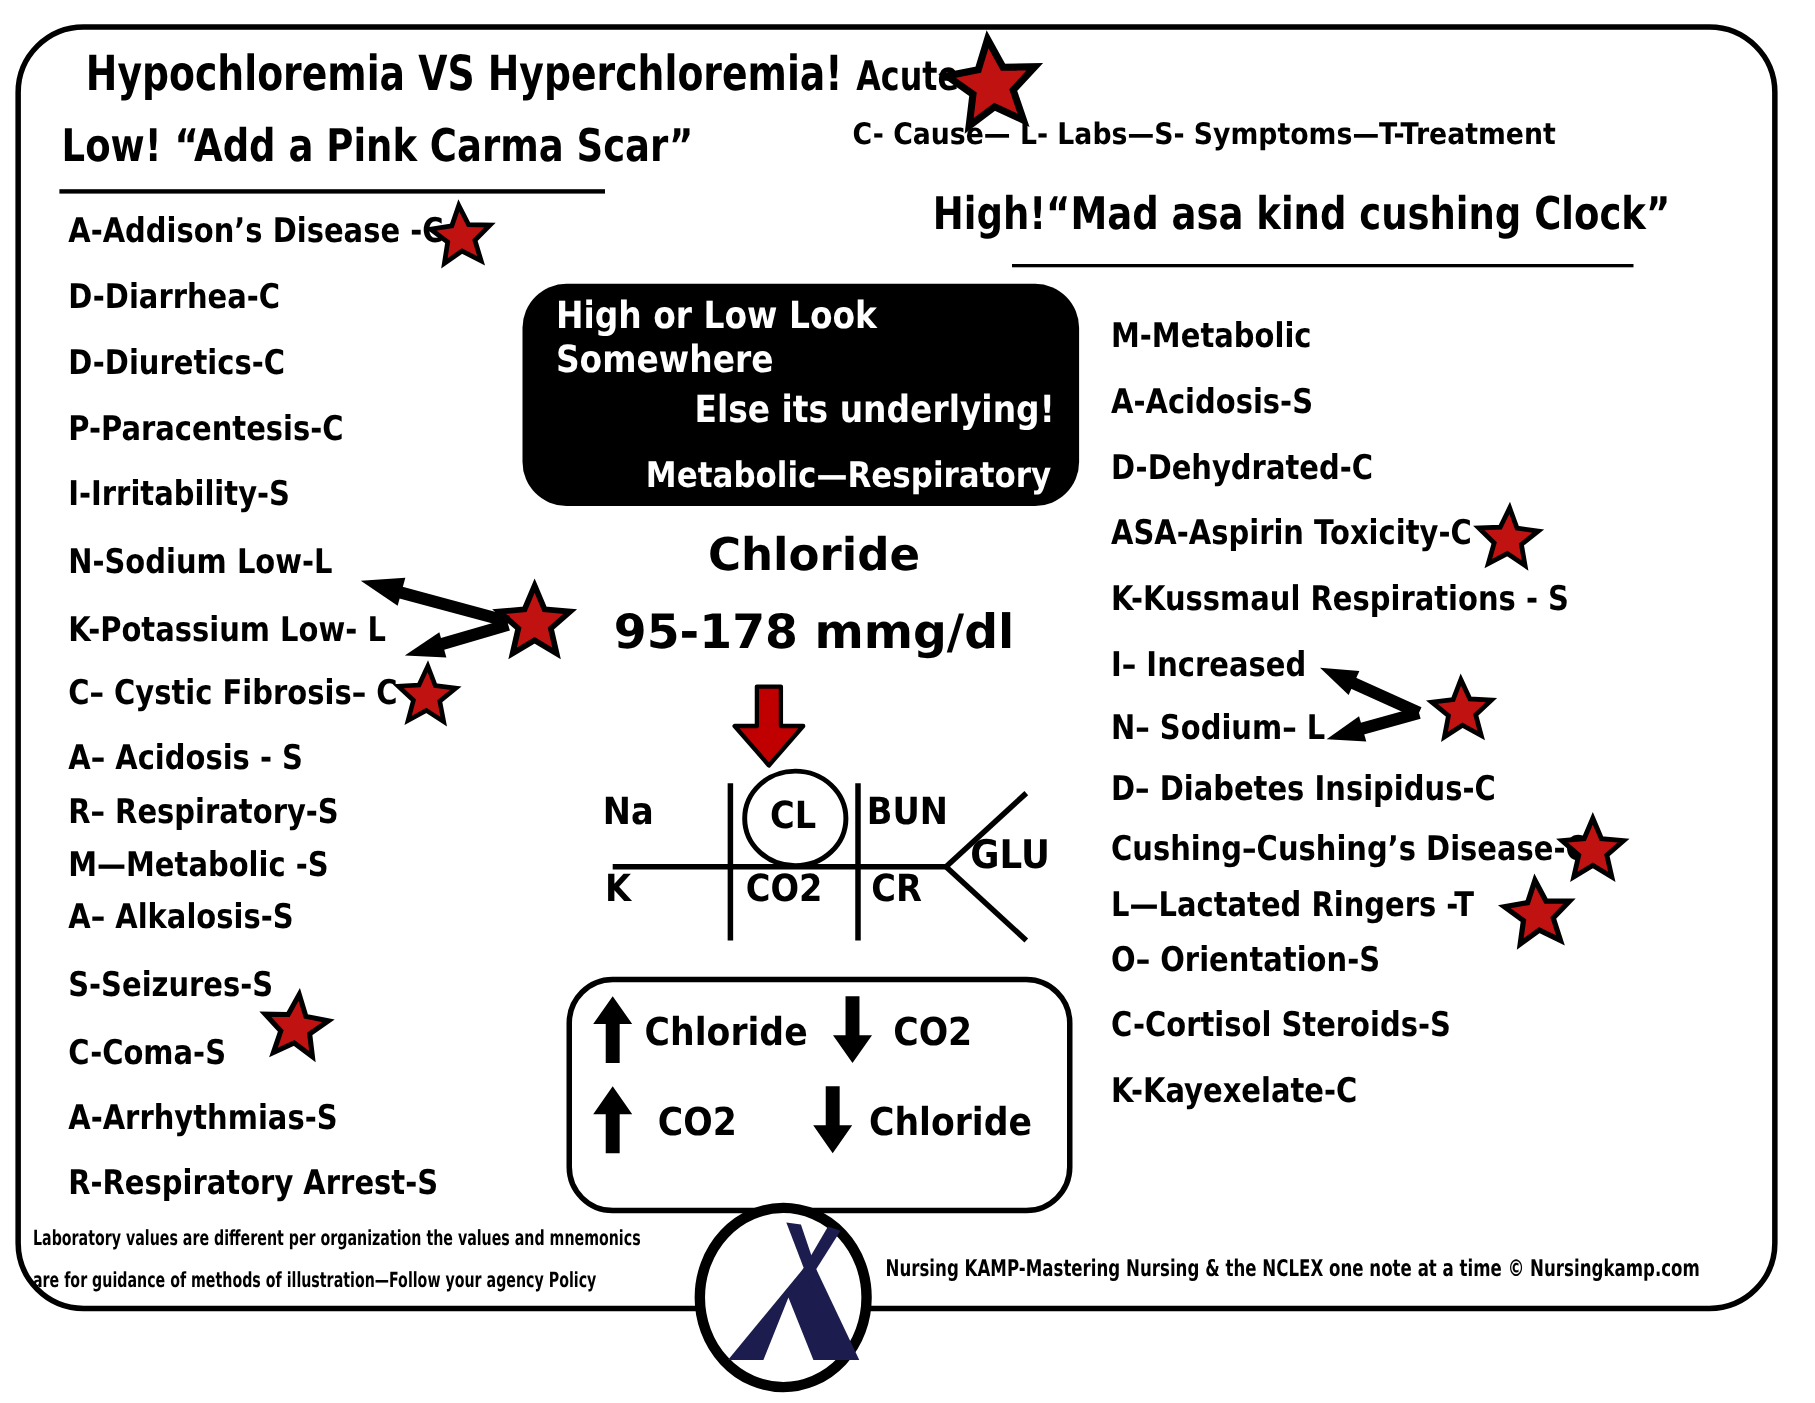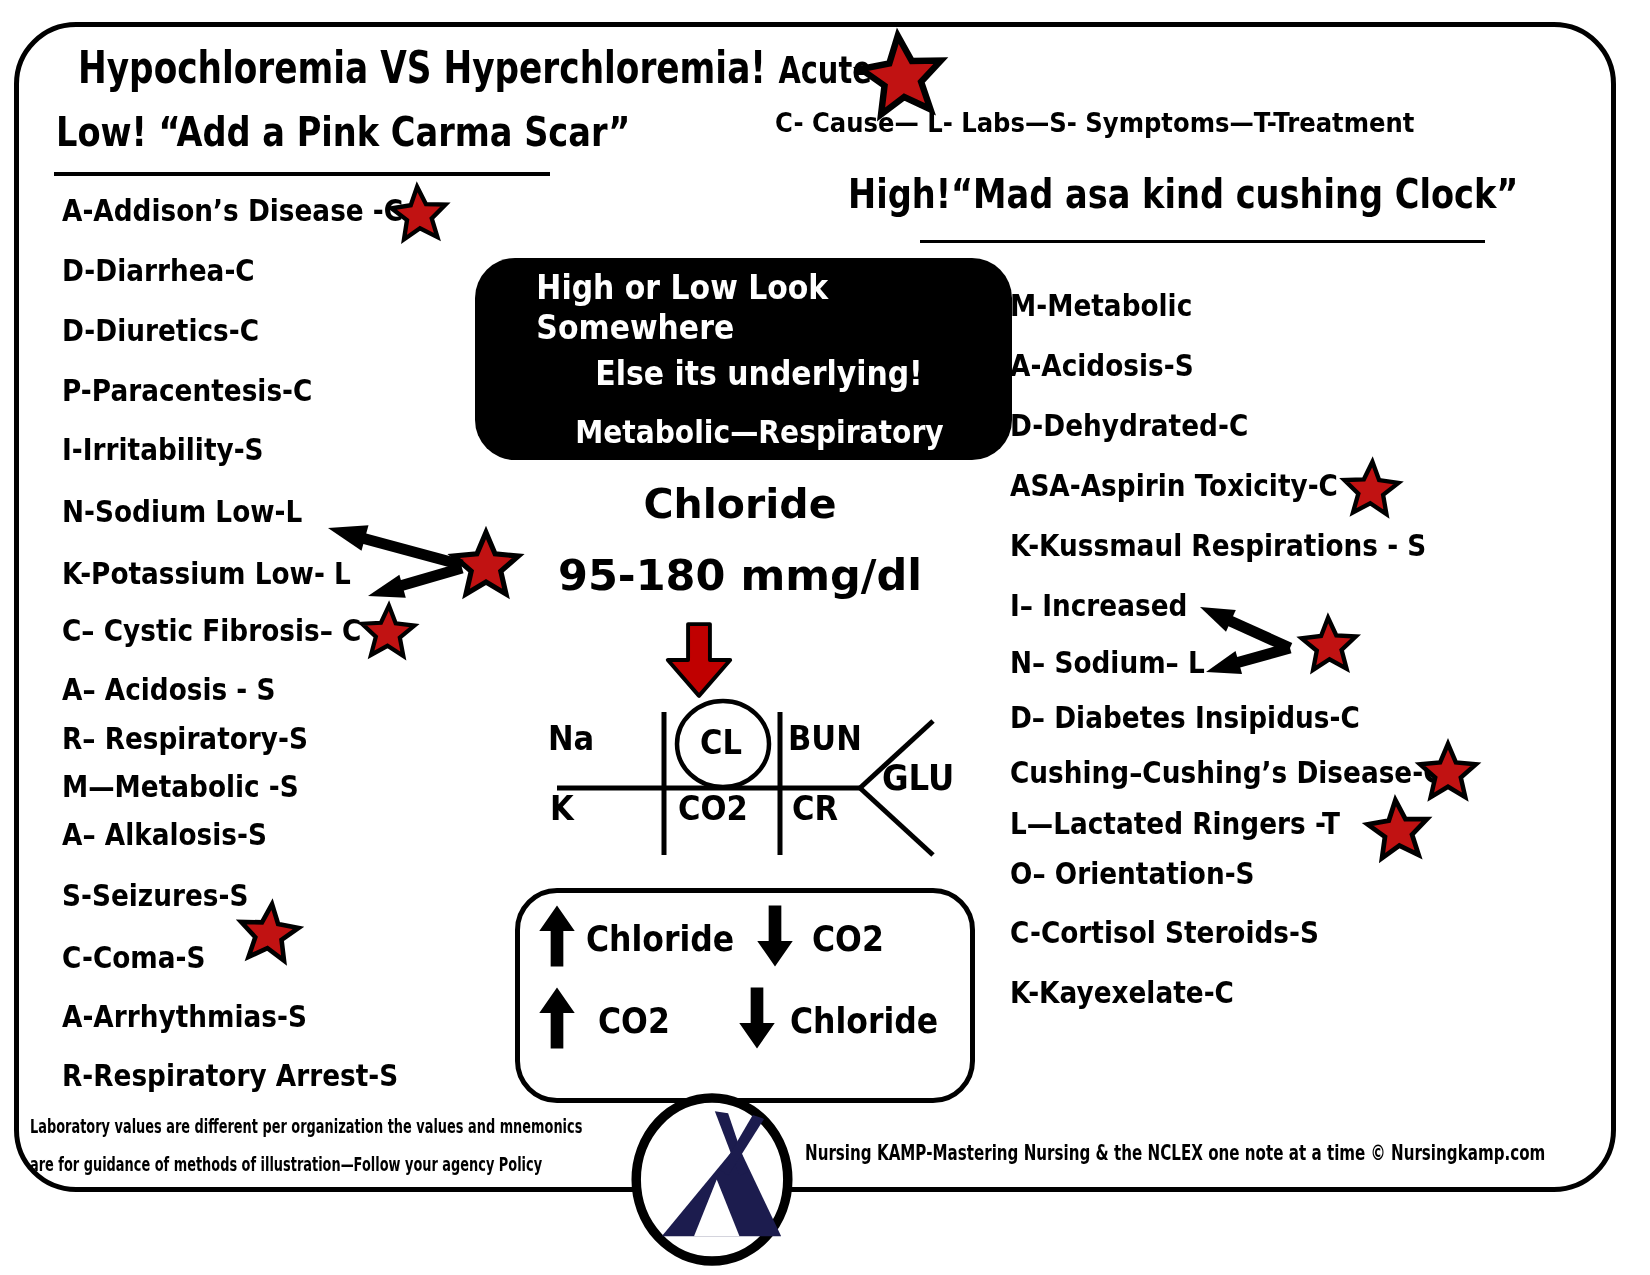--- a/index.html
+++ b/index.html
@@ -8,22 +8,22 @@
   .abs{position:absolute;white-space:nowrap;font-weight:bold;transform-origin:left top;line-height:1.1;} .sx90{transform:scaleX(.9);} .sx85{transform:scaleX(.85);}
   .sx82{transform:scaleX(.82);} .sx72{transform:scaleX(.72);} .sx68{transform:scaleX(.68);}
   .fs19{font-size:19px;} .fs21{font-size:21px;} .fs27{font-size:27px;} .fs31{font-size:31px;}
   .fs34{font-size:34px;} .fs35{font-size:35px;} .fs36{font-size:36px;} .fs41{font-size:41px;} .fs43{font-size:43px;}
   #main-border{position:absolute;left:14px;top:22px;width:1592px;height:1160px;
                border:5px solid #000;border-radius:62px;}
   #title-row{left:78px;top:44px;display:flex;align-items:baseline;gap:16px;transform:scaleX(.78);}
   #title-main{font-size:44px;} #title-suffix{font-size:37px;}
   .underline{position:absolute;background:#000;}
   #callout{position:absolute;left:475px;top:258px;width:506px;height:202px;background:#000;
-           border-radius:40px;color:#fff;display:flex;flex-direction:column;align-items:center;
-           justify-content:center;font-weight:bold;padding-left:31px;}
+           border-radius:40px;color:#fff;display:flex;flex-direction:column;align-items:flex-end;
+           justify-content:center;font-weight:bold;}
   #callout .c1{font-size:34px;transform:scaleX(.88);}
   #callout .c2{font-size:34px;margin-top:6px;transform:scaleX(.88);}
   #callout .c3{font-size:32px;margin-top:20px;transform:scaleX(.88);}
   .ctr{text-align:center;}
   #relation-box{position:absolute;left:515px;top:888px;width:450px;height:205px;
                 border:5px solid #000;border-radius:42px;background:#fff;}
   svg{position:absolute;overflow:visible;}
 </style>
 </head>
 <body>
@@ -118,21 +118,21 @@
     <polygon points="16,80 52.1,82.1 45.5,59.1" fill="#000"></polygon>
   </svg>
 
   <div id="callout">
     <div class="c1">High or Low Look Somewhere</div>
     <div class="c2">Else its underlying!</div>
     <div class="c3">Metabolic—Respiratory</div>
   </div>
 
   <div class="abs fs41 ctr" style="left:565px;top:482px;width:350px;">Chloride</div>
-  <div class="abs fs43 ctr" style="left:540px;top:552px;width:400px;">95-180 mmg/dl</div>
+  <div class="abs fs43 ctr" style="left:540px;top:552px;width:400px;">95-178 mmg/dl</div>
 
   <svg style="left:660px;top:620px;width:78px;height:80px;" viewBox="0 0 100 100">
     <path d="M36,4 L64,4 L64,50 L90,50 L50,96 L10,50 L36,50 Z" stroke="#000" stroke-width="5" stroke-linejoin="round" fill="#c00000"></path>
   </svg>
 
   <svg style="left:525px;top:665px;width:415px;height:200px;" viewBox="0 0 415 200">
     <line x1="32" y1="123" x2="335" y2="123" stroke="#000" stroke-width="5"></line>
     <line x1="139" y1="47" x2="139" y2="190" stroke="#000" stroke-width="5"></line>
     <line x1="255" y1="47" x2="255" y2="190" stroke="#000" stroke-width="5"></line>
     <line x1="335" y1="123" x2="408" y2="56" stroke="#000" stroke-width="5"></line>

